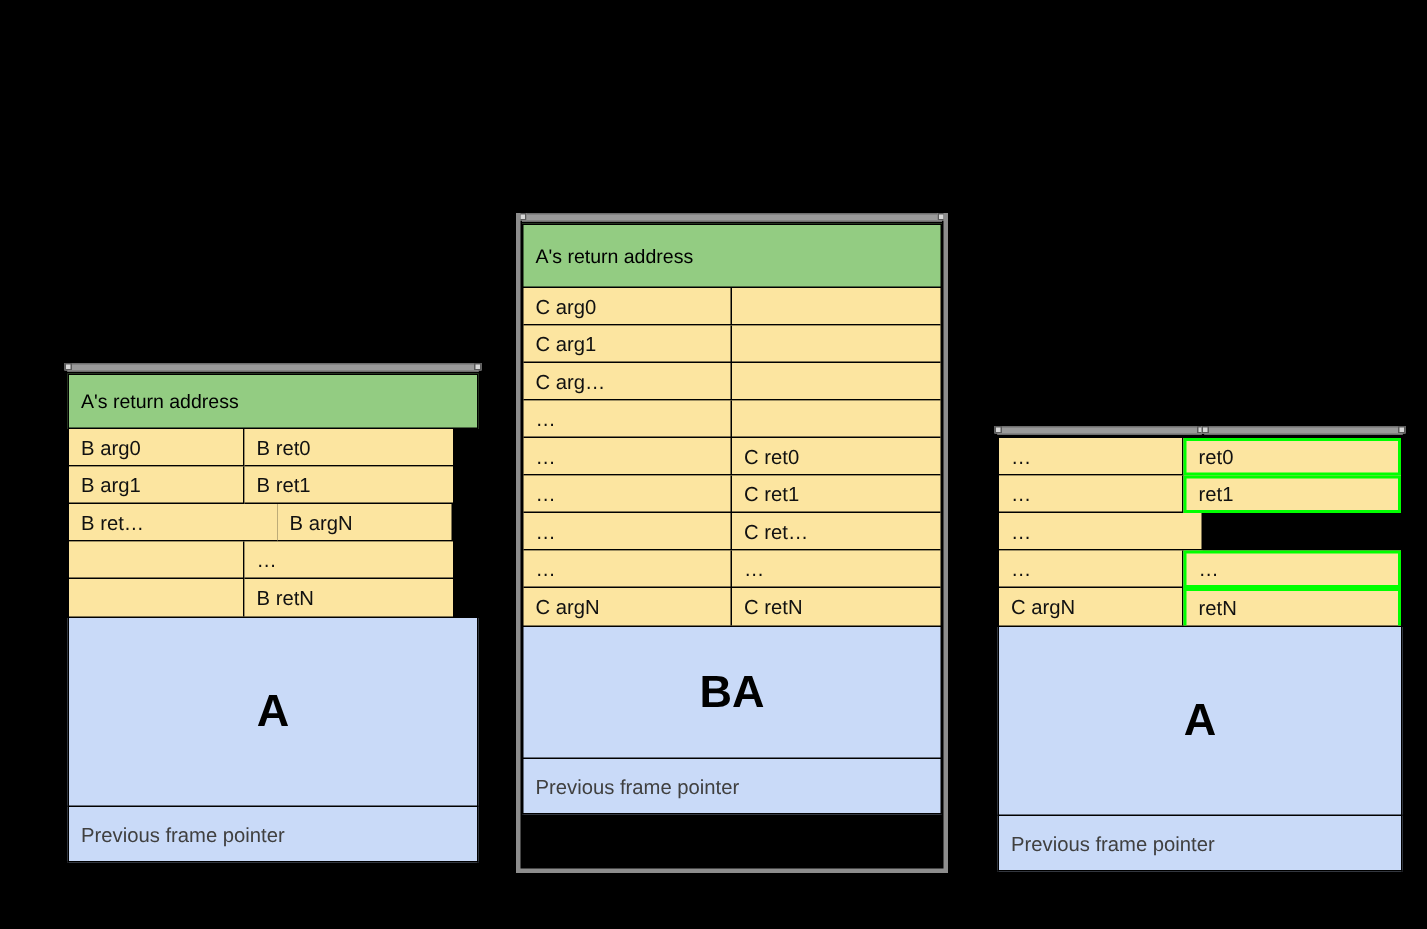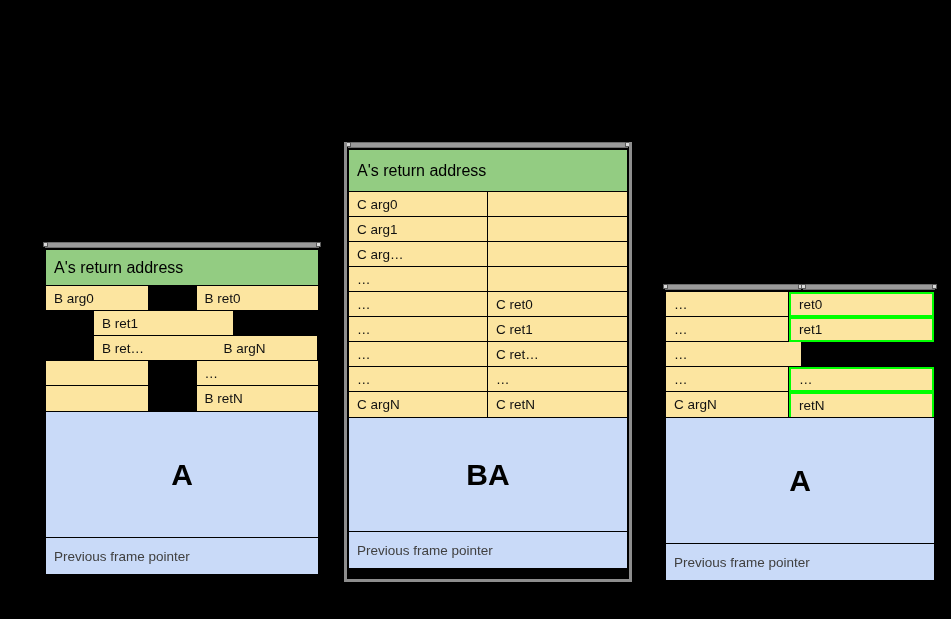--- a/index.html
+++ b/index.html
@@ -22,21 +22,21 @@
   }
   .frameedge{
     position:absolute;box-sizing:border-box;
     border-left:3px solid #8d8d8d;border-right:3px solid #8d8d8d;
     border-bottom:3px solid #8d8d8d;
     pointer-events:none;
   }
 
   .hdr{
     background:#93cc82;border:1px solid #000;box-sizing:border-box;
-    font-size:16px;color:#000;display:flex;align-items:center;
+    font-size:13px;color:#000;display:flex;align-items:center;
     padding-left:8px;
   }
   .rows{border:1px solid #000;border-top:none;box-sizing:border-box;}
   .row{display:flex;box-sizing:border-box;}
   .cell{
     background:#fce5a0;box-sizing:border-box;font-size:13.5px;color:#111;
     display:flex;align-items:center;padding-left:8px;
     border-bottom:1px solid #000;
     overflow:hidden;white-space:nowrap;
   }
@@ -54,31 +54,31 @@
     background:#c9daf8;border:1px solid #000;border-top:none;
     box-sizing:border-box;display:flex;align-items:center;
     padding-left:8px;font-size:13.5px;color:#404040;
   }
 
   
   #d-left{left:45px;top:249px;width:274px;}
   #d-left .hdr{height:37px;}
   #d-left .row{height:25px;}
   #d-left .cell.left{width:117px;}
-  #d-left .cell.right{width:139px;margin-left:48px;}
+  #d-left .cell.right{width:139px;}
   #d-left .body{height:126px;font-size:30px;}
   #d-left .footer{height:37px;}
 
   
   #d-mid{left:348px;top:149px;width:280px;}
   #d-mid .hdr{height:43px;}
   #d-mid .row{height:25px;}
   #d-mid .cell.left{width:139px;}
   #d-mid .cell.right{width:139px;}
-  #d-mid .body{height:114px;font-size:30px;}
+  #d-mid .body{height:88px;font-size:30px;}
   #d-mid .footer{height:37px;}
 
   
   #d-right{left:665px;top:291px;width:270px;}
   #d-right .row{height:25px;}
   #d-right .cell.left{width:136px;}
   #d-right .cell.right{width:160px;}
   #d-right .rows{border-top:1px solid #000;}
   #d-right .body{height:126px;font-size:30px;}
   #d-right .footer{height:37px;}
@@ -93,20 +93,21 @@
   </div>
 
   <div class="hdr">A's return address</div>
 
   <div class="rows">
     <div class="row">
       <div class="cell left">B arg0</div>
       <div class="cell right">B ret0</div>
     </div>
     <div class="row">
+      <div class="cell left">B arg1</div>
       <div class="cell right">B ret1</div>
     </div>
     <div class="row">
       <div class="cell right">B ret…</div>
       <div class="cell left">B argN</div>
     </div>
     <div class="row">
       <div class="cell left"></div>
       <div class="cell right">…</div>
     </div>

